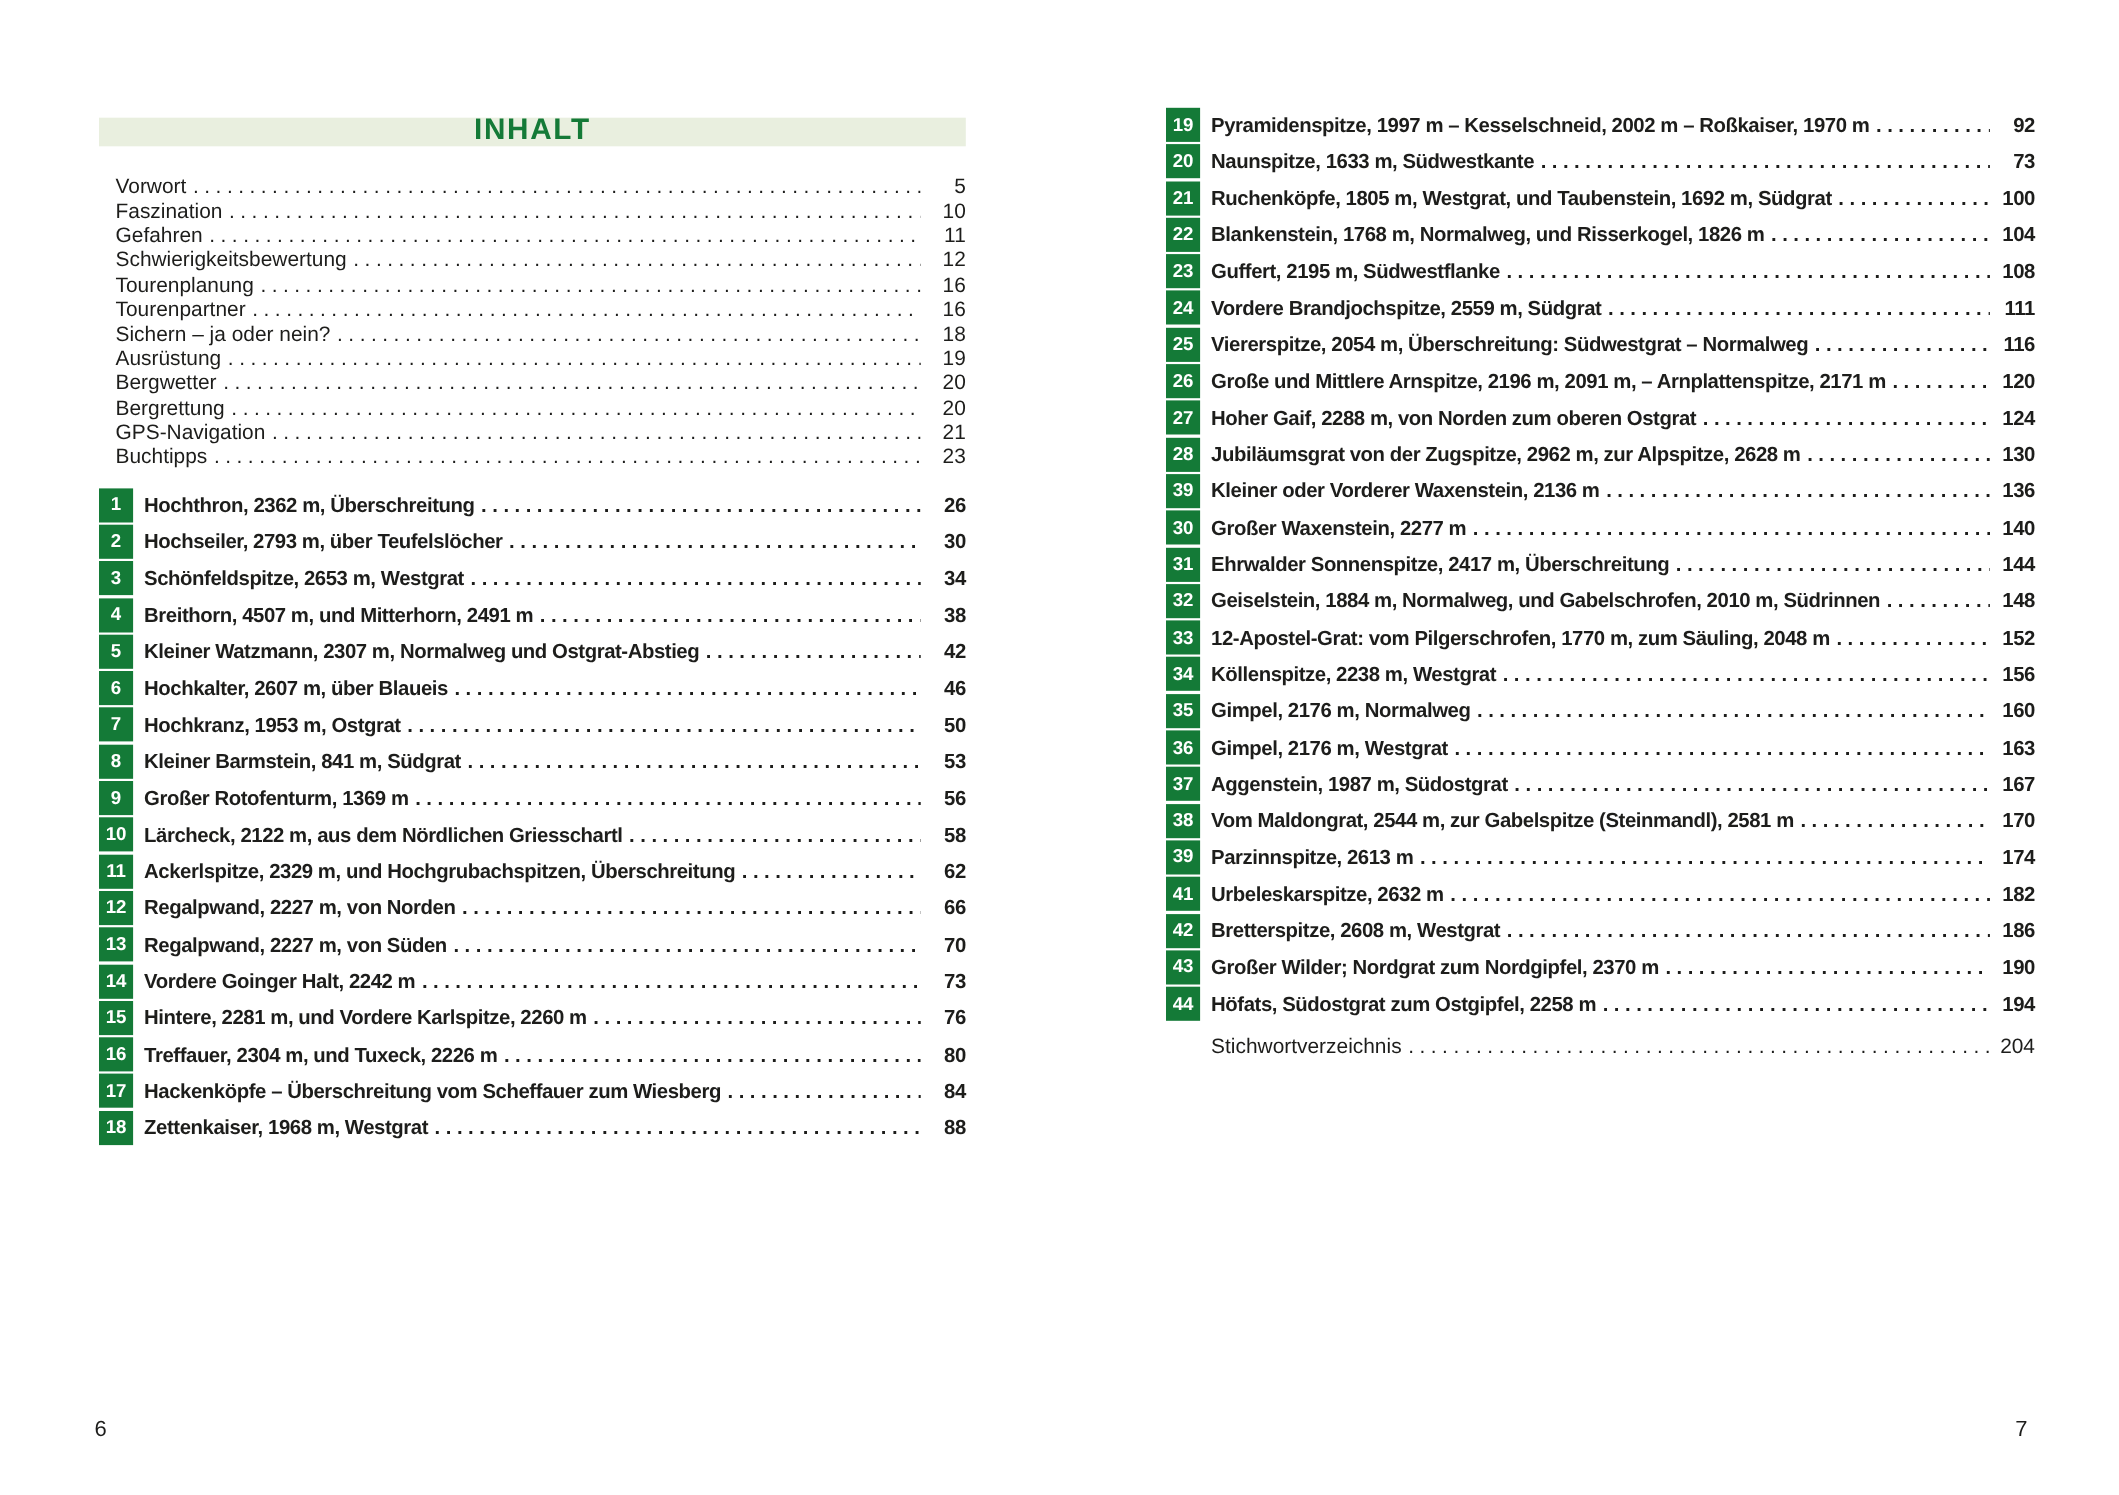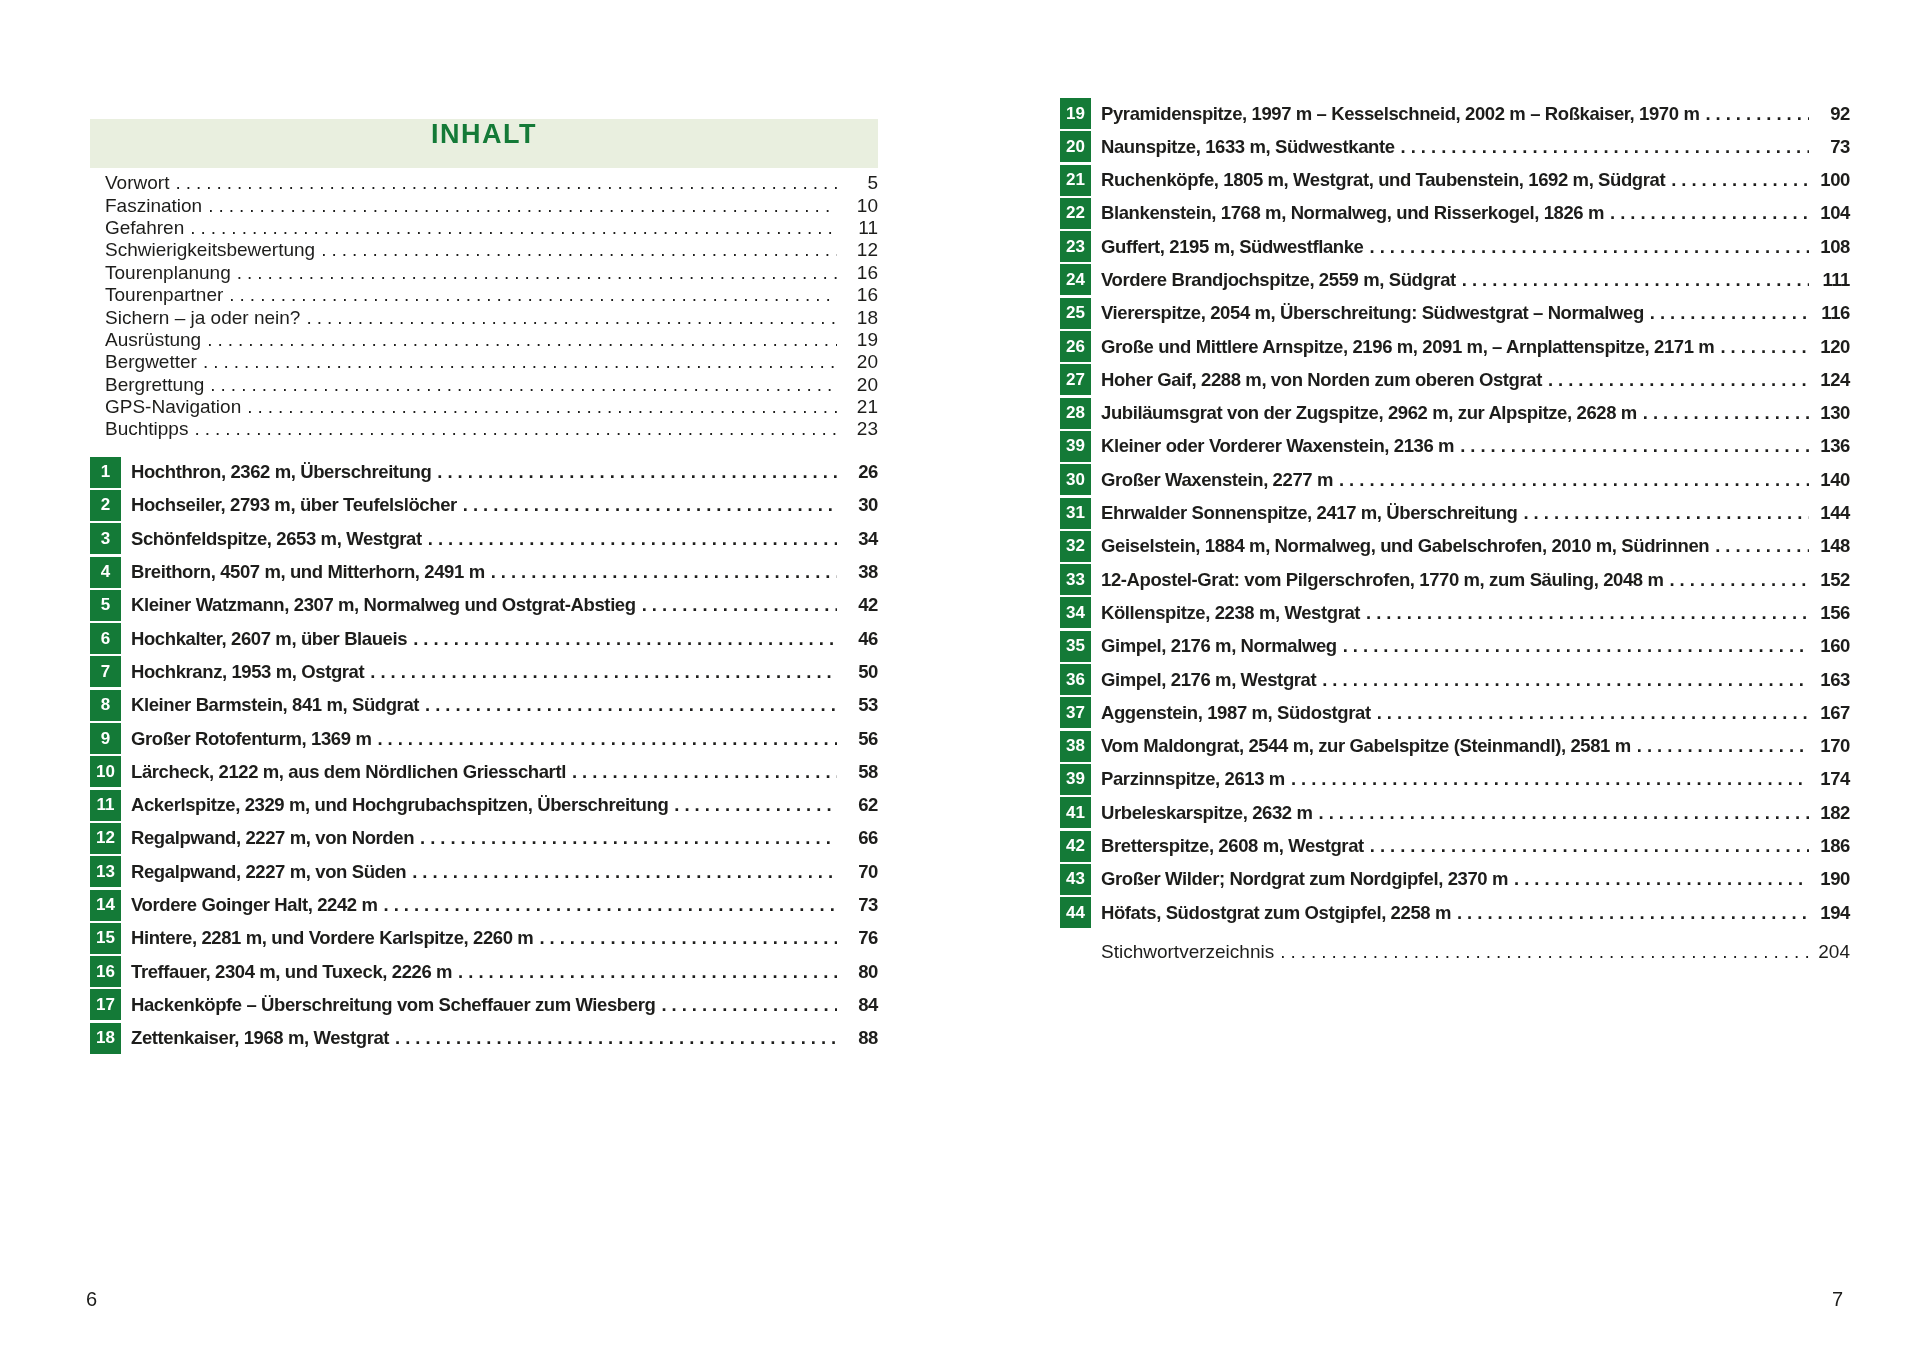--- a/index.html
+++ b/index.html
@@ -13,28 +13,28 @@
   body{
     width:1926px;height:1359px;position:relative;overflow:hidden;
     background:#ffffff;color:var(--text);
     font-family:"Liberation Sans", sans-serif;
   }
   .page-col{position:absolute;}
   .left-col{left:90px;top:107px;width:788px;}
   .right-col{left:1060px;top:98px;width:790px;}
 
   .inhalt-bar{
-    height:49px;background:var(--header-bg);
-    display:flex;align-items:flex-start;justify-content:center;margin-top:12px;
+    height:26px;background:var(--header-bg);
+    display:flex;align-items:flex-end;justify-content:center;
   }
   .inhalt-title{
     color:var(--accent);font-weight:bold;font-size:27px;letter-spacing:1.5px;
   }
 
-  .front-matter{margin-top:4px;padding-left:15px;}
+  .front-matter{margin-top:26px;padding-left:15px;}
   .fm-row{
     display:flex;align-items:center;height:22.4px;
     font-size:19px;font-weight:normal;
   }
   .fm-label{white-space:nowrap;flex:none;}
 
   .leader{
     flex:1 1 auto;min-width:8px;overflow:hidden;white-space:nowrap;
     margin:0 7px 0 6px;
   }

